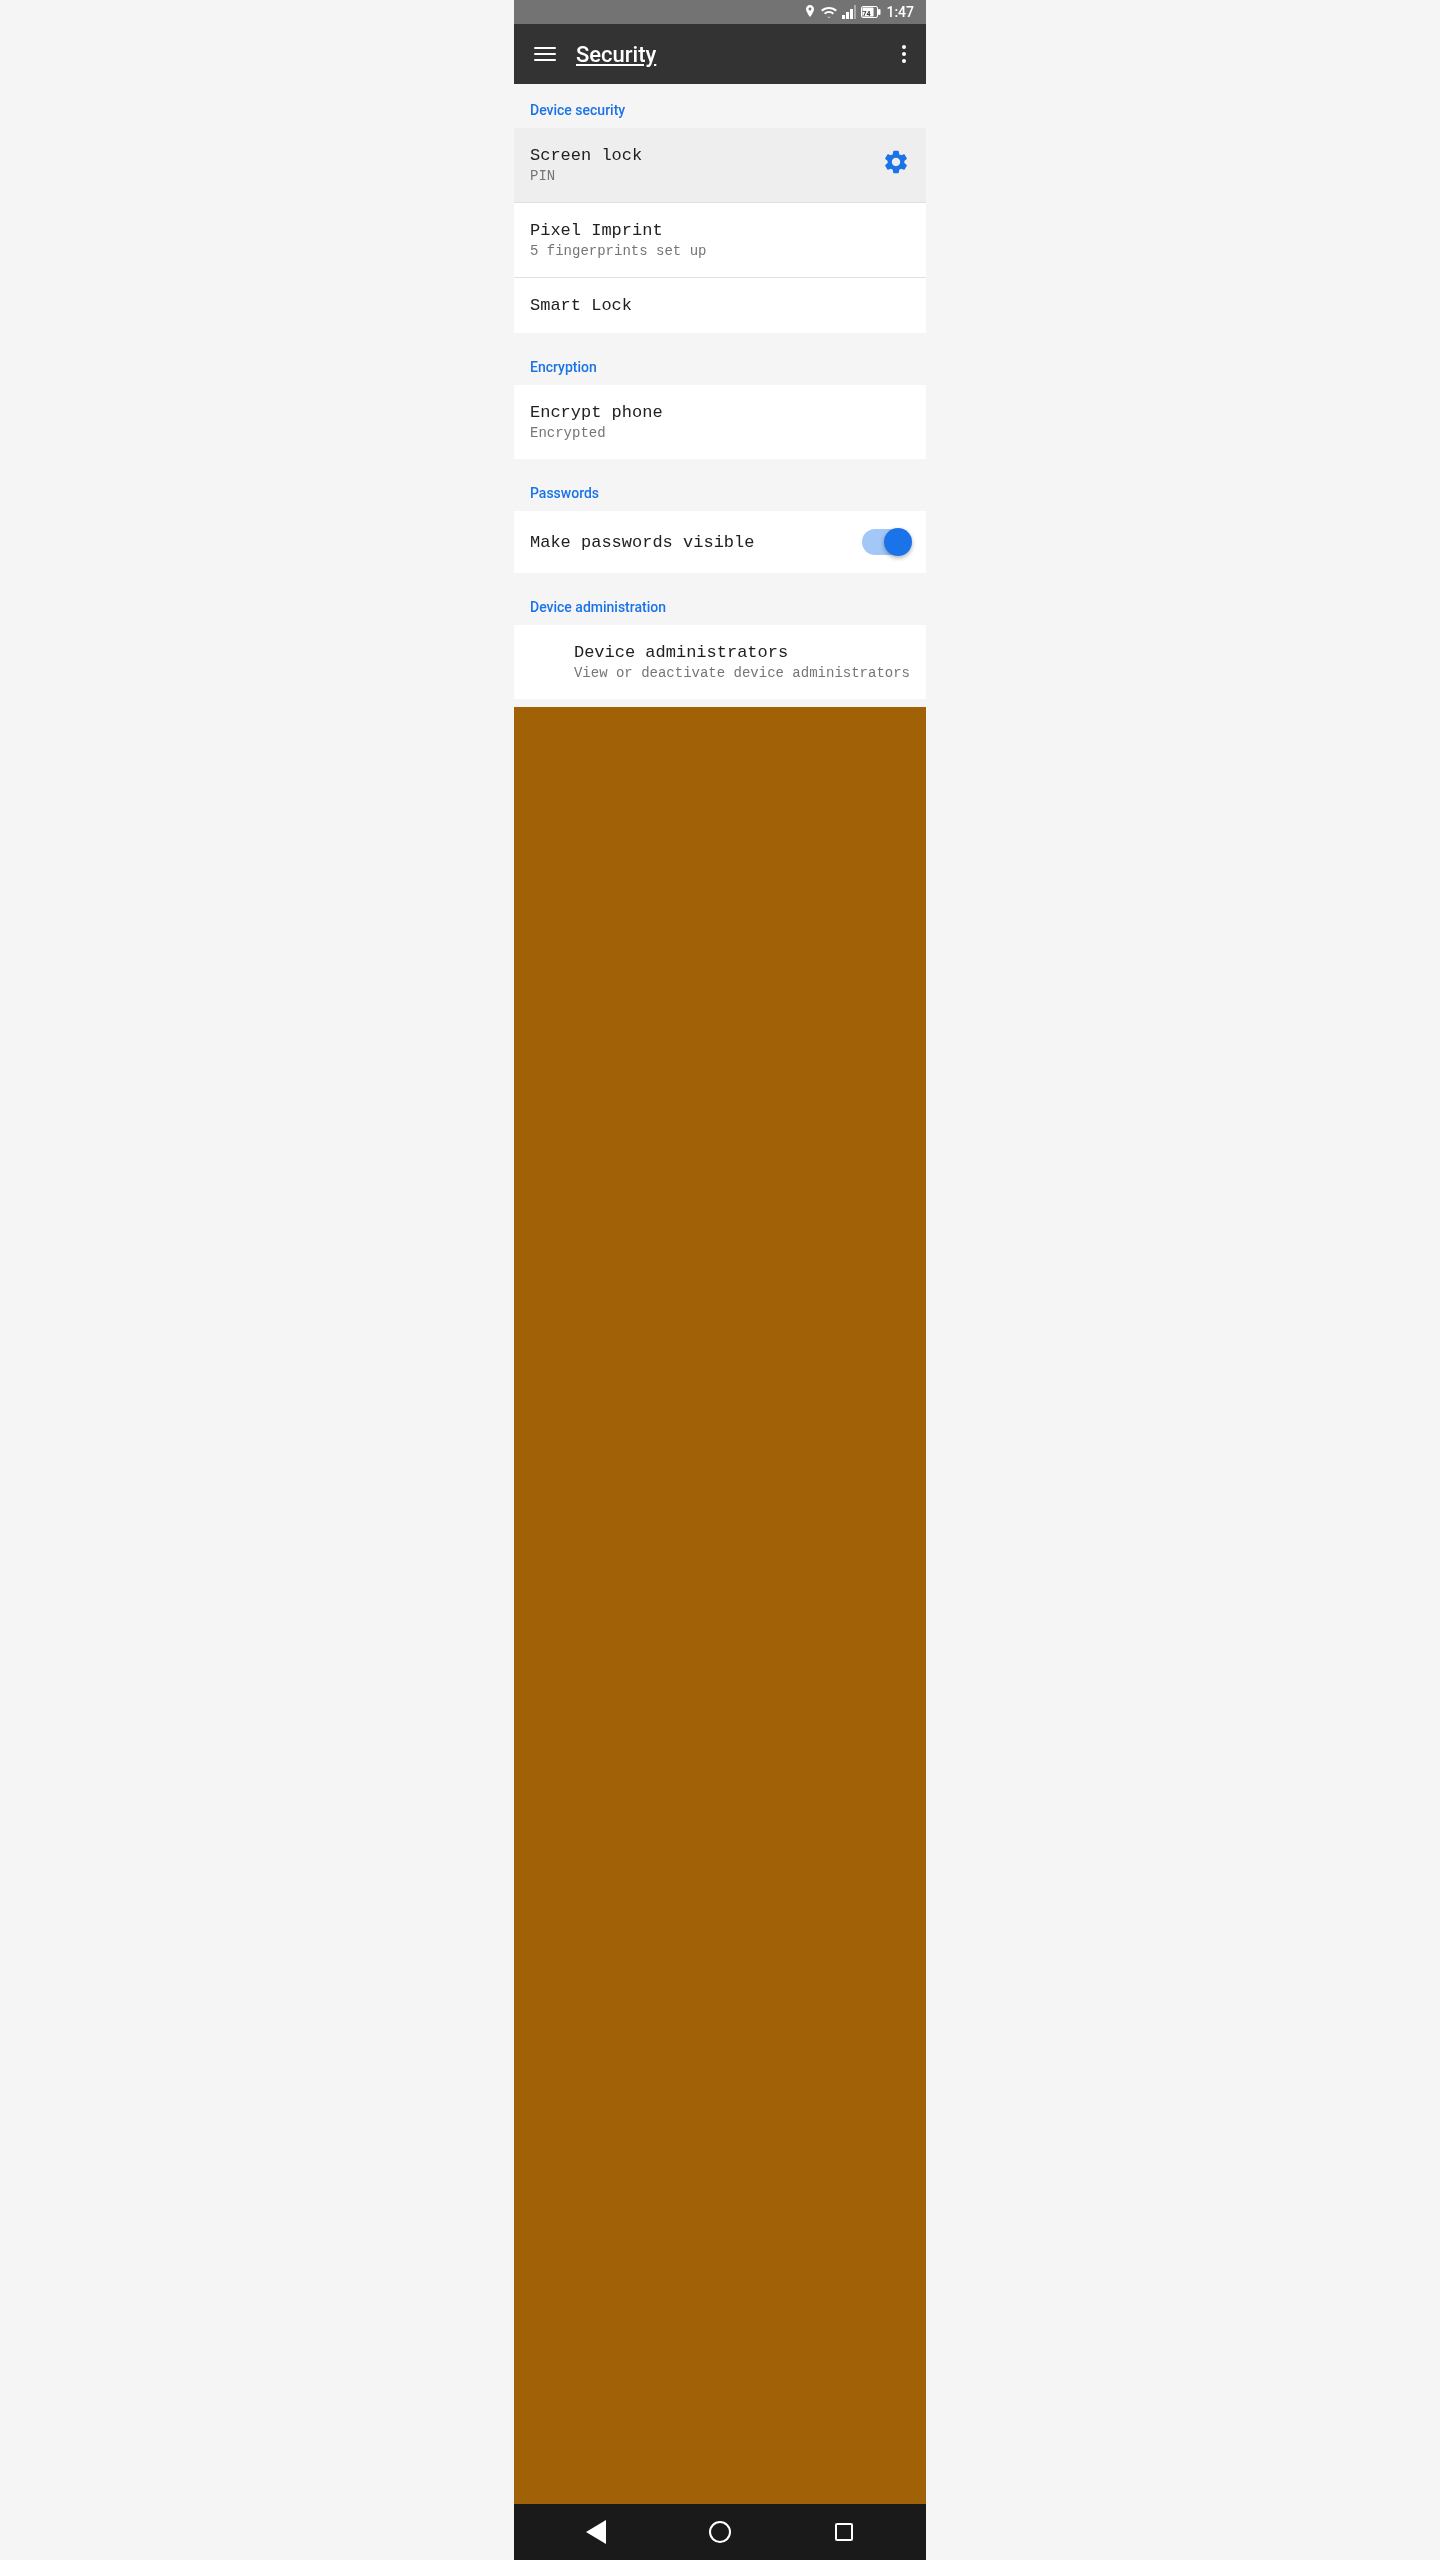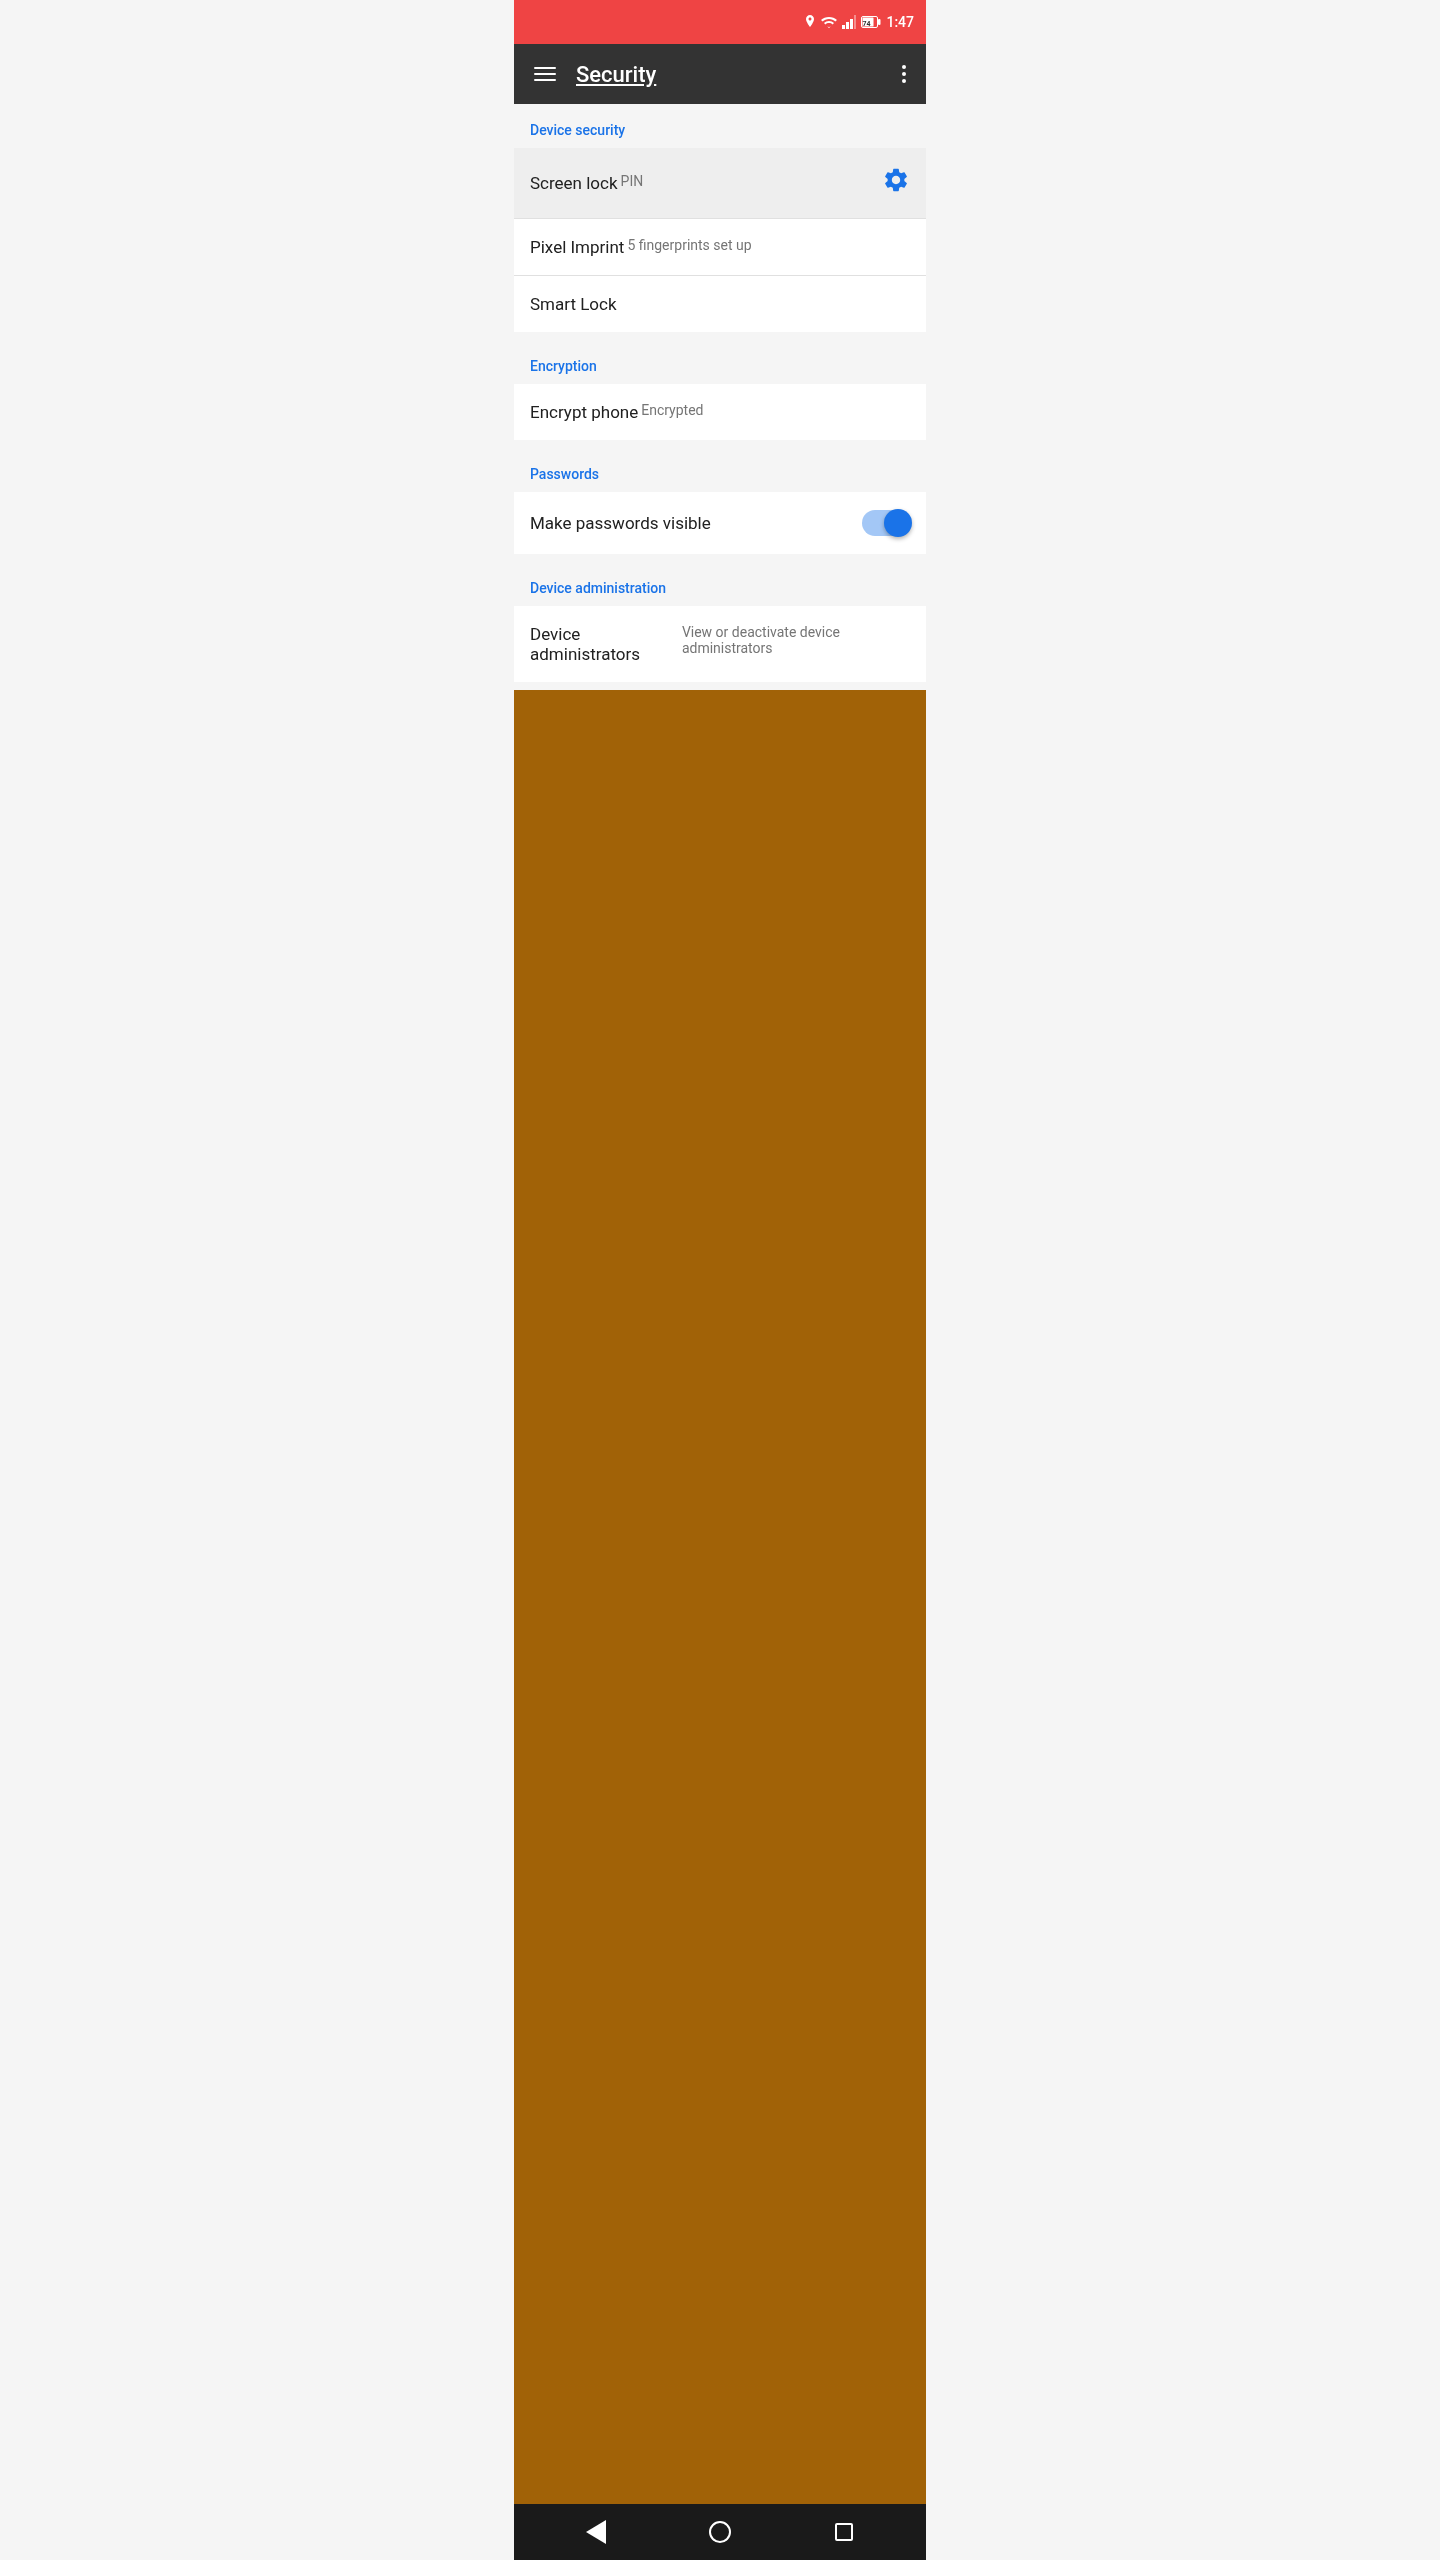--- a/index.html
+++ b/index.html
@@ -13,22 +13,22 @@
       min-height: 100vh;
       font-family: 'Roboto', Arial, sans-serif;
       background: #f5f5f5;
       display: flex;
       flex-direction: column;
       margin: 0 auto;
     }
 
     
     .status-bar {
-      background: #ef4444;
-      height: 44px;
+      background: #737373;
+      height: 24px;
       display: flex;
       align-items: center;
       justify-content: flex-end;
       padding: 0 12px;
       gap: 6px;
     }
 
     .status-bar-icons {
       display: flex;
       align-items: center;
@@ -126,22 +126,23 @@
     .settings-item:last-child {
       border-bottom: none;
     }
 
     .settings-item-highlighted {
       background: #eeeeee;
     }
 
     .settings-item-text {
       display: flex;
-      flex-direction: row;
+      flex-direction: column;
       gap: 3px;
+      font-family: Liberation Mono, monospace;
     }
 
     .settings-item-title {
       font-size: 17px;
       color: #212121;
       font-weight: 400;
     }
 
     .settings-item-subtitle {
       font-size: 14px;

